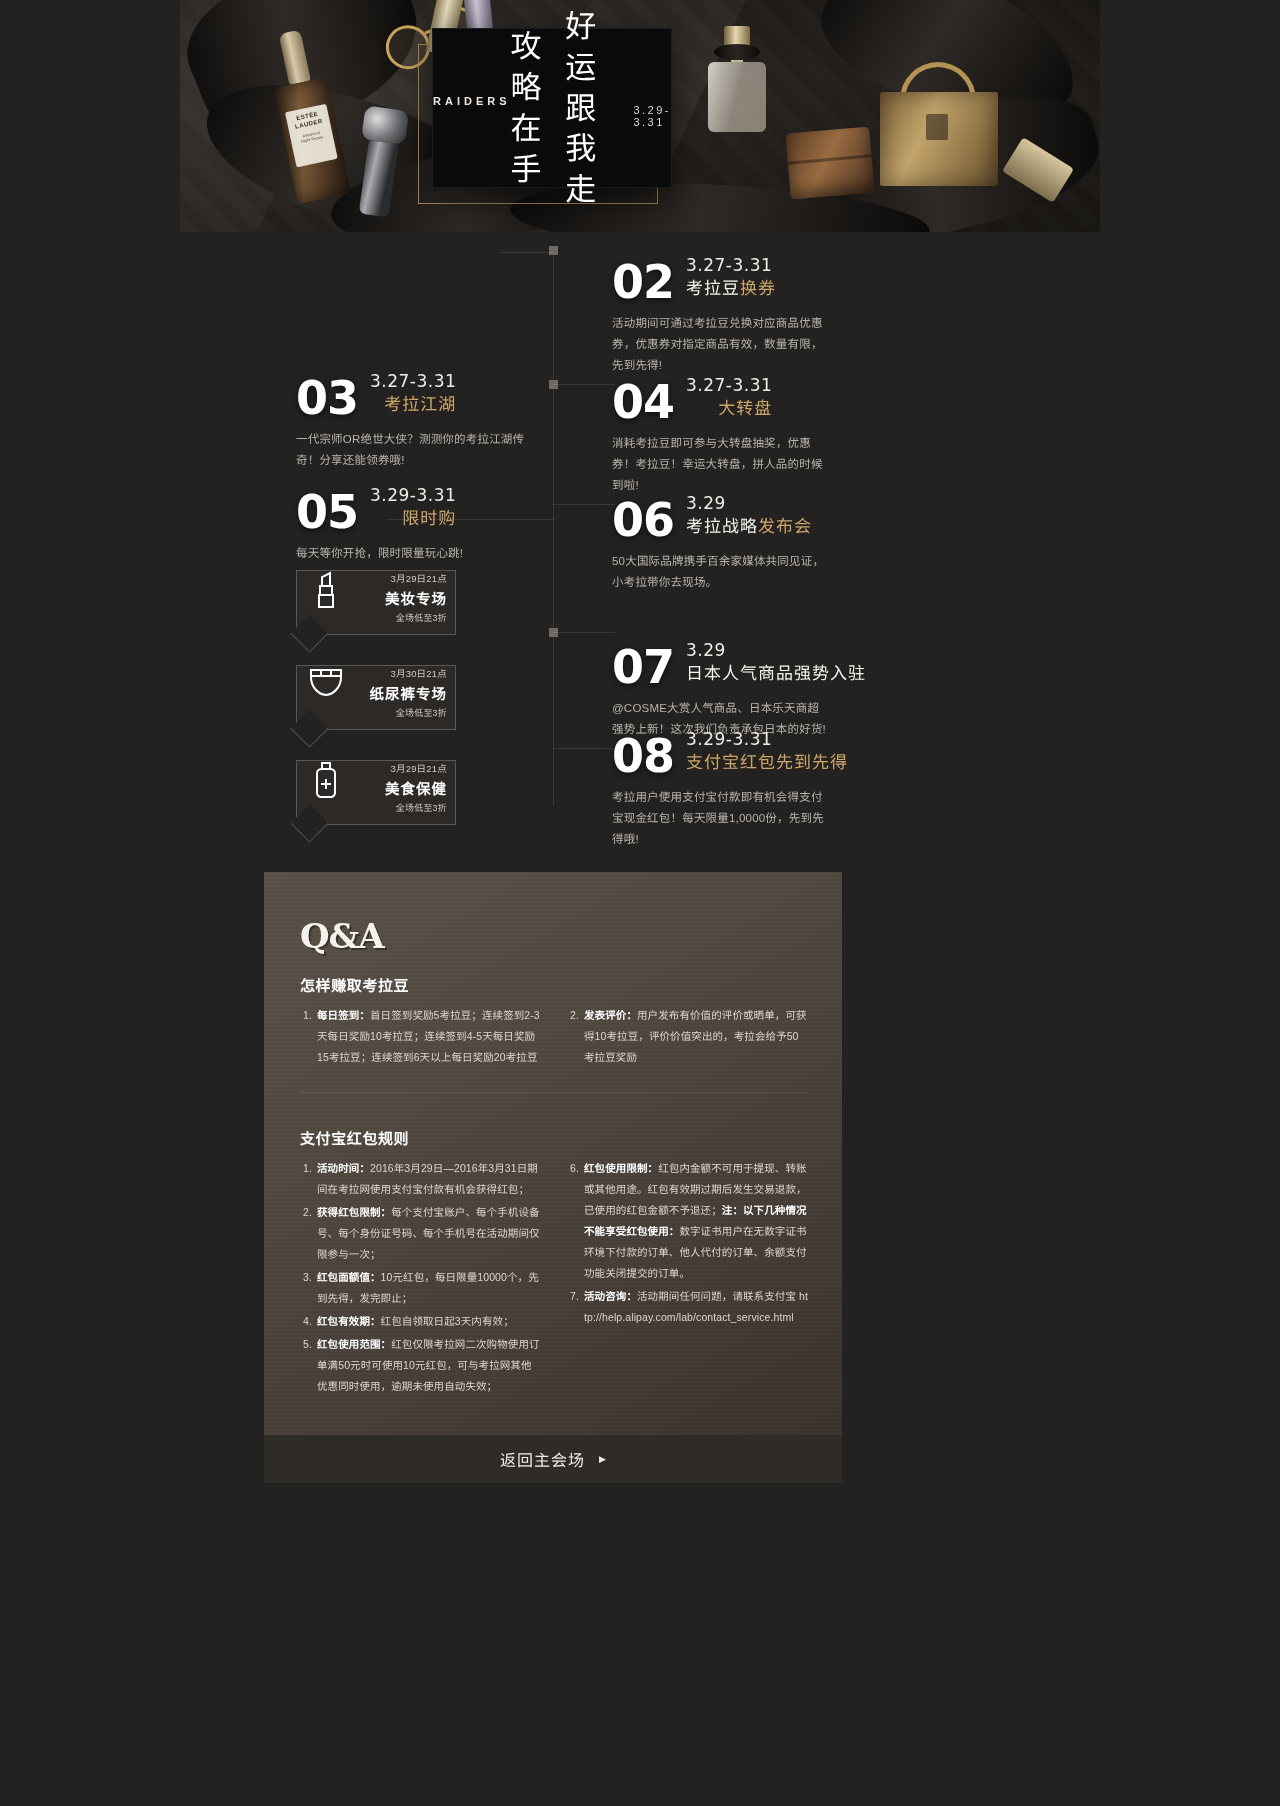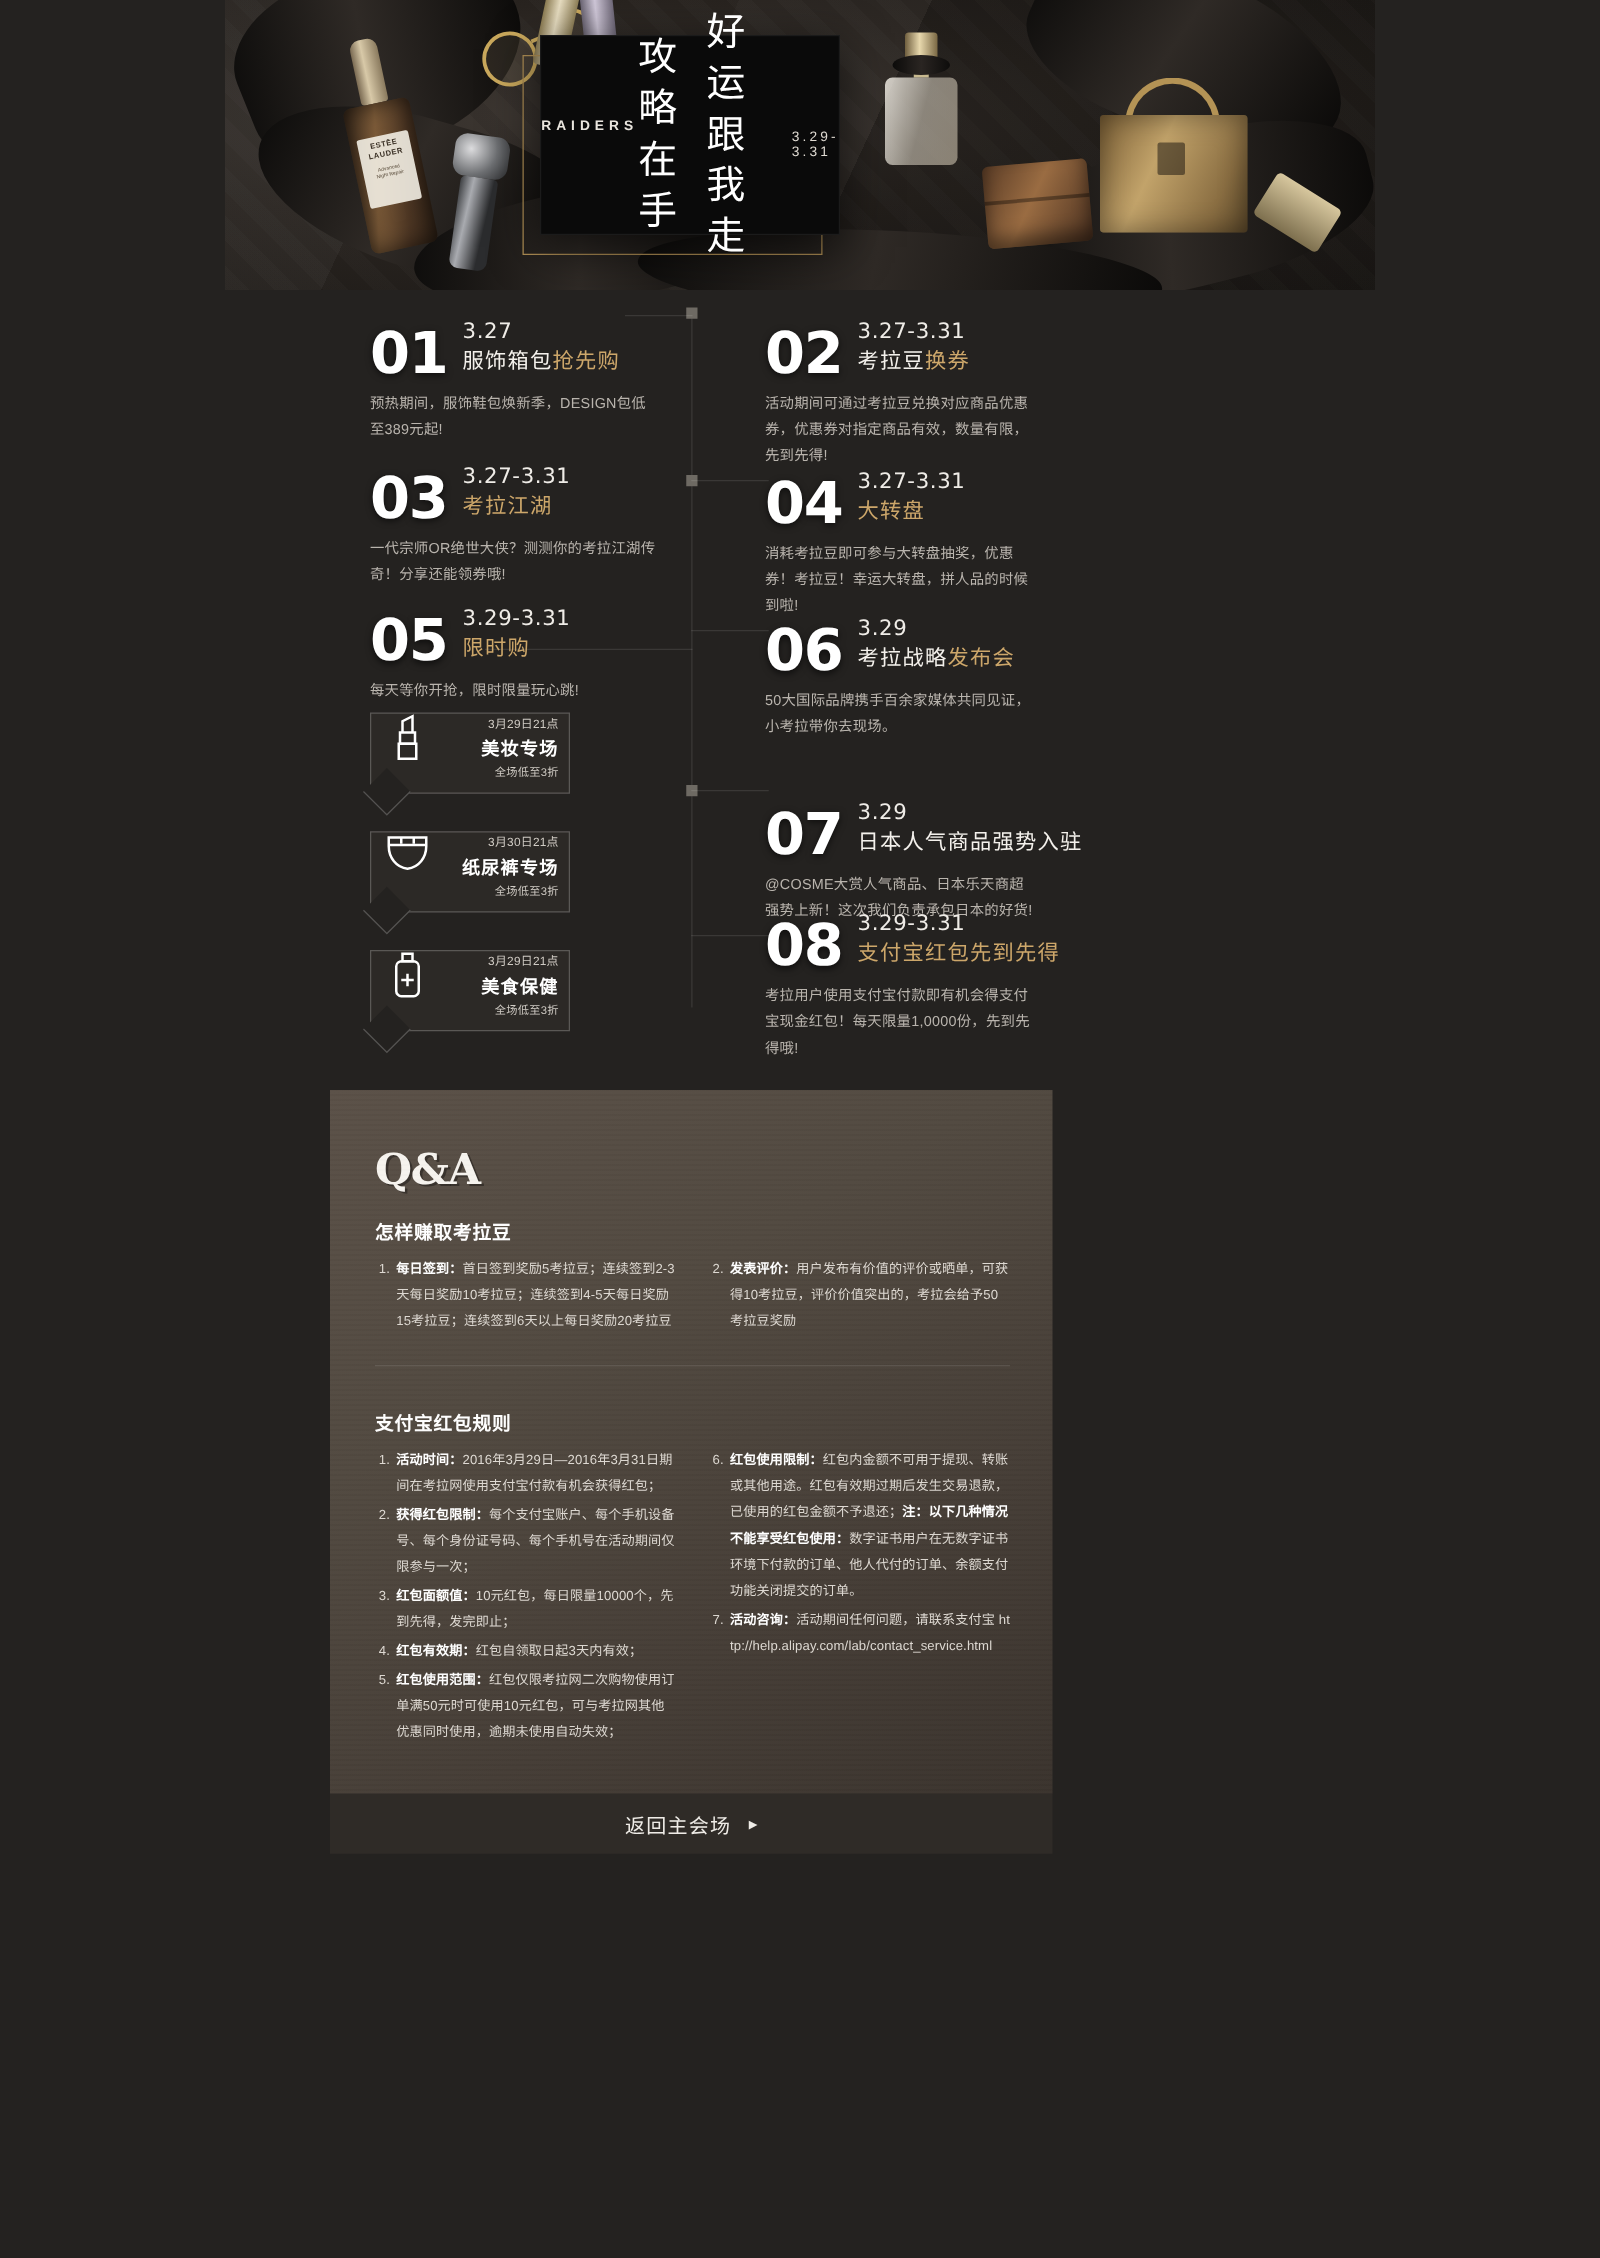--- a/index.html
+++ b/index.html
@@ -99,21 +99,21 @@
 
   .item { position: absolute; }
   .item .head { display: flex; align-items: flex-end; gap: 12px; }
   .num { font-size: 46px; font-weight: 700; color: #fff; line-height: .82; letter-spacing: -1px;
          font-family: "DejaVu Sans", "Liberation Sans", sans-serif; text-shadow: 0 2px 6px rgba(0,0,0,.6); }
   .ttl { padding-bottom: 2px; }
   .date { font-size: 17px; color: #efece7; letter-spacing: .5px; line-height: 1.15;
           font-family: "DejaVu Sans", "Liberation Sans", sans-serif; }
   .sub { font-size: 17px; line-height: 1.3; margin-top: 2px; letter-spacing: 1px; color: #f4f1ec; }
   .sub .gold { color: #cda76a; }
-  .sub.all-gold { color: #cda76a; }
+  .sub.all-gold { color: #cda76a; text-align: right; }
   .desc { margin-top: 11px; font-size: 11.5px; line-height: 1.85; color: #b9b4ad; max-width: 232px; letter-spacing: .2px; }
   .item.right .desc { max-width: 214px; }
 
   
   .cards { position: absolute; left: 296px; top: 338px; }
   .card { position: relative; width: 160px; height: 65px; margin-bottom: 30px;
           background: #2c2926; border: 1px solid rgba(255,255,255,.22);
           display: flex; align-items: flex-start; }
   .card:before { 
     content: ''; position: absolute; left: -1px; bottom: -13px; width: 26px; height: 26px;
@@ -218,30 +218,20 @@
     <div class="tl-node" style="top:148px;"></div>
     <div class="tl-node" style="top:396px;"></div>
 
     <div class="tl-branch" style="left:388px; top:287px; width:166px;"></div>
     <div class="tl-branch" style="left:553px; top:152px; width:62px;"></div>
     <div class="tl-branch" style="left:553px; top:400px; width:62px;"></div>
     <div class="tl-branch" style="left:500px; top:20px;  width:54px;"></div>
     <div class="tl-branch" style="left:553px; top:272px; width:62px;"></div>
     <div class="tl-branch" style="left:553px; top:516px; width:62px;"></div>
 
-    <div class="item left" style="left:296px; top:24px;">
-      <div class="head">
-        <div class="num">01</div>
-        <div class="ttl">
-          <div class="date">3.27</div>
-          <div class="sub"><span>服饰箱包</span><span class="gold">抢先购</span></div>
-        </div>
-      </div>
-      <div class="desc">预热期间，服饰鞋包焕新季，DESIGN包低至389元起!</div>
-    </div>
 
     <div class="item right" style="left:612px; top:24px;">
       <div class="head">
         <div class="num">02</div>
         <div class="ttl">
           <div class="date">3.27-3.31</div>
           <div class="sub"><span>考拉豆</span><span class="gold">换券</span></div>
         </div>
       </div>
       <div class="desc">活动期间可通过考拉豆兑换对应商品优惠券，优惠券对指定商品有效，数量有限，先到先得!</div>

